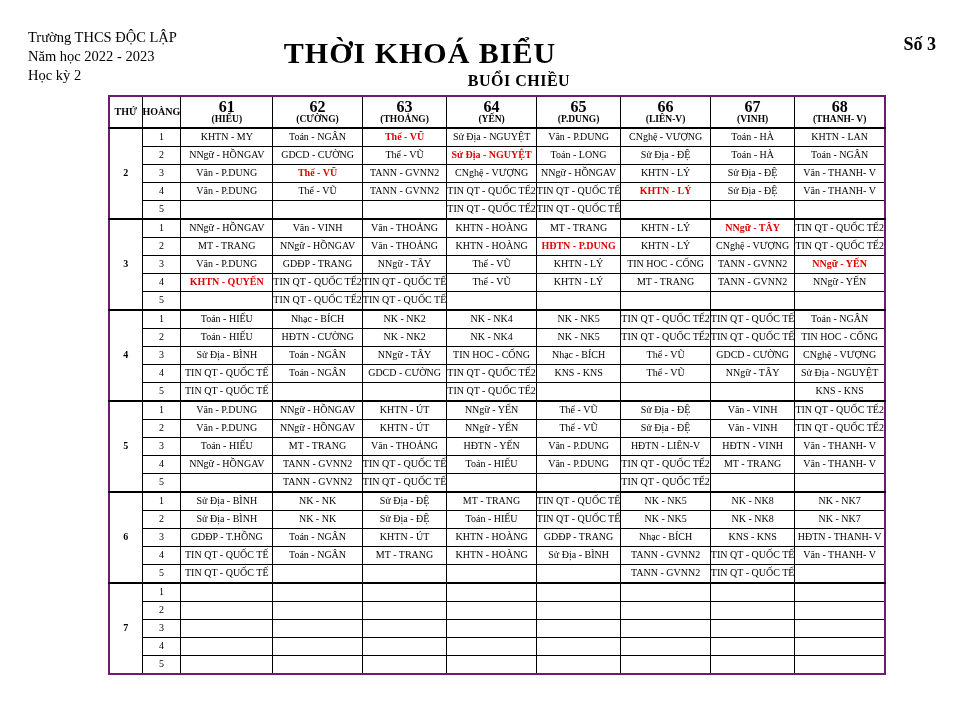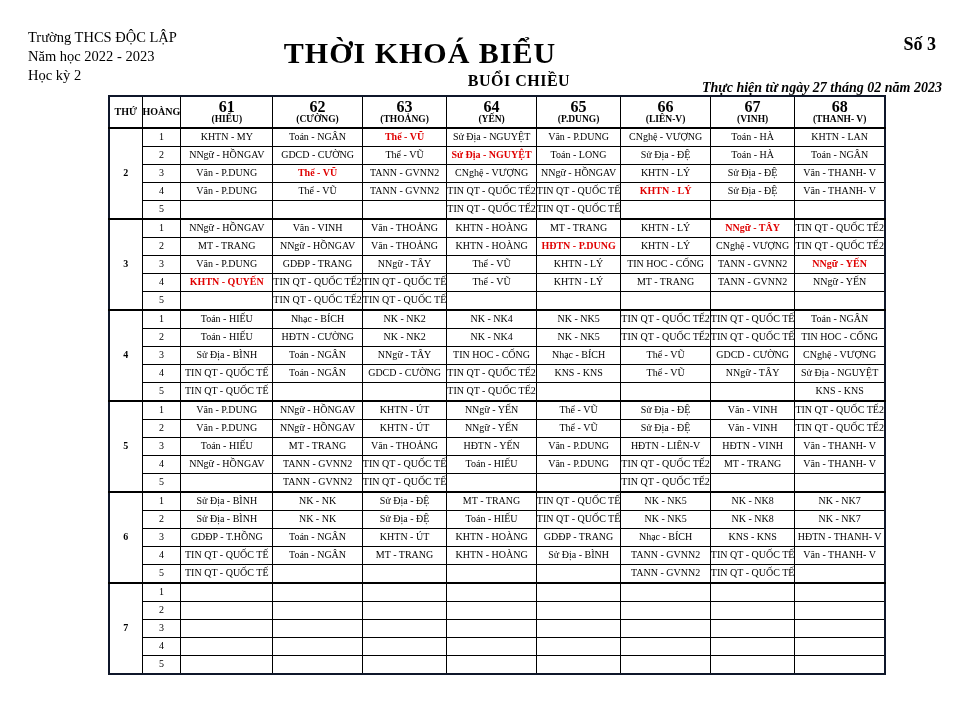--- a/index.html
+++ b/index.html
@@ -11,21 +11,21 @@
   .main-title  { position:absolute; left:0; top:36px; width:840px; text-align:center;
                  font-size:30px; font-weight:bold; letter-spacing:1px; }
   .sub-title   { position:absolute; left:0; top:72px; width:960px; text-align:center;
                  font-size:16px; font-weight:bold; letter-spacing:0.5px;padding-left:39px; }
   .sheet-no    { position:absolute; right:24px; top:34px; font-size:18px; font-weight:bold; }
   .effective   { position:absolute; right:18px; top:80px; font-size:14px;
                  font-style:italic; font-weight:bold; }
   table.tt {
     position:absolute; left:108px; top:95px;
     border-collapse:collapse; table-layout:fixed;
-    border:2px solid #0f172a;
+    border:2px solid #701a75;
     padding-left:16px;
   }
   table.tt th, table.tt td {
     border:1px solid #000; padding:0; text-align:center; vertical-align:middle;
     font-size:10px; line-height:1.05; overflow:hidden; white-space:nowrap;
     height:17px;
   }
   table.tt thead th { height:30px; font-weight:bold; }
   table.tt thead .code { font-size:16px; display:block; }
   table.tt thead .tname { font-size:9.5px; display:block; }
@@ -39,21 +39,20 @@
 
 <div class="page">
   <div class="school-block">
     <div>Trường THCS ĐỘC LẬP</div>
     <div>Năm học 2022 - 2023</div>
     <div>Học kỳ 2</div>
   </div>
   <div class="main-title">THỜI KHOÁ BIỂU</div>
   <div class="sub-title">BUỔI CHIỀU</div>
   <div class="sheet-no">Số 3</div>
-  <div class="effective">Thực hiện từ ngày 27 tháng 02 năm 2023</div>
 
   <table class="tt">
     <colgroup>
         <col style="width: 33px;">
         <col style="width: 34px;">
         <col style="width: 92px;">
         <col style="width: 84px;">
         <col style="width: 83px;">
         <col style="width: 84px;">
         <col style="width: 83px;">

